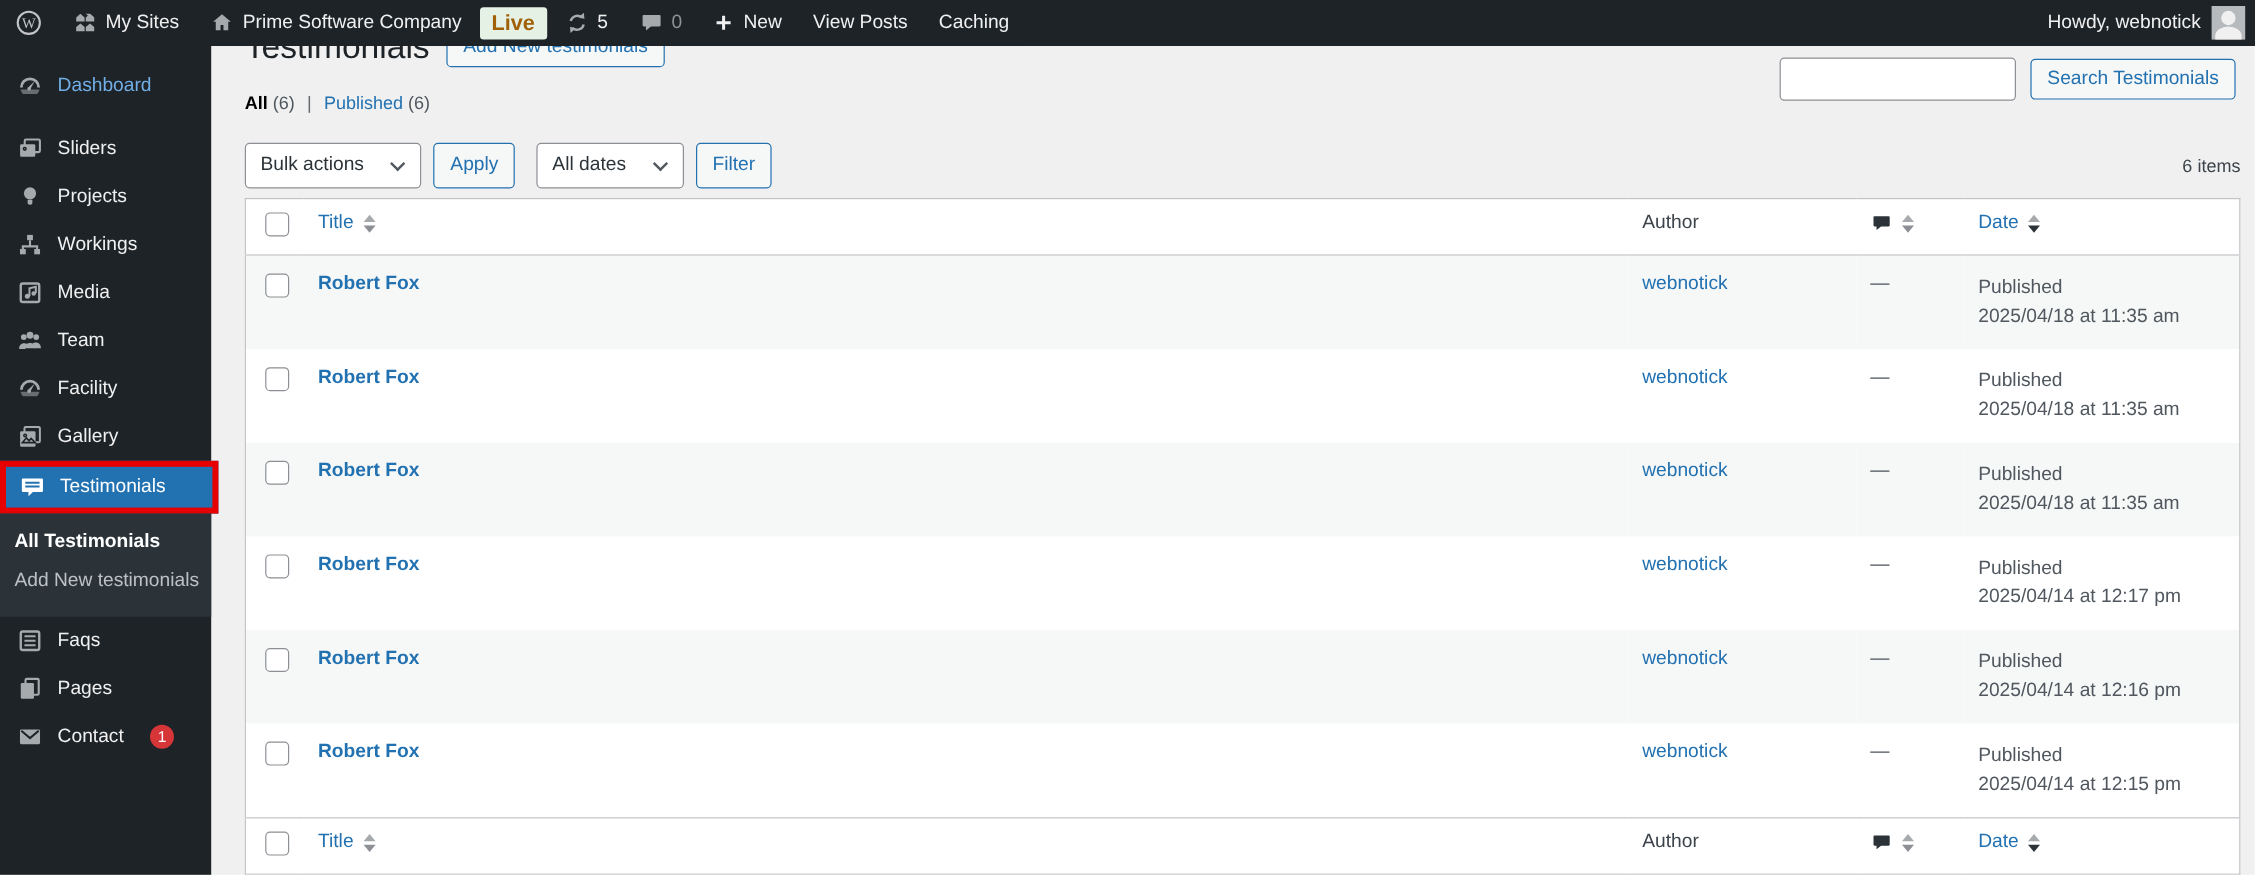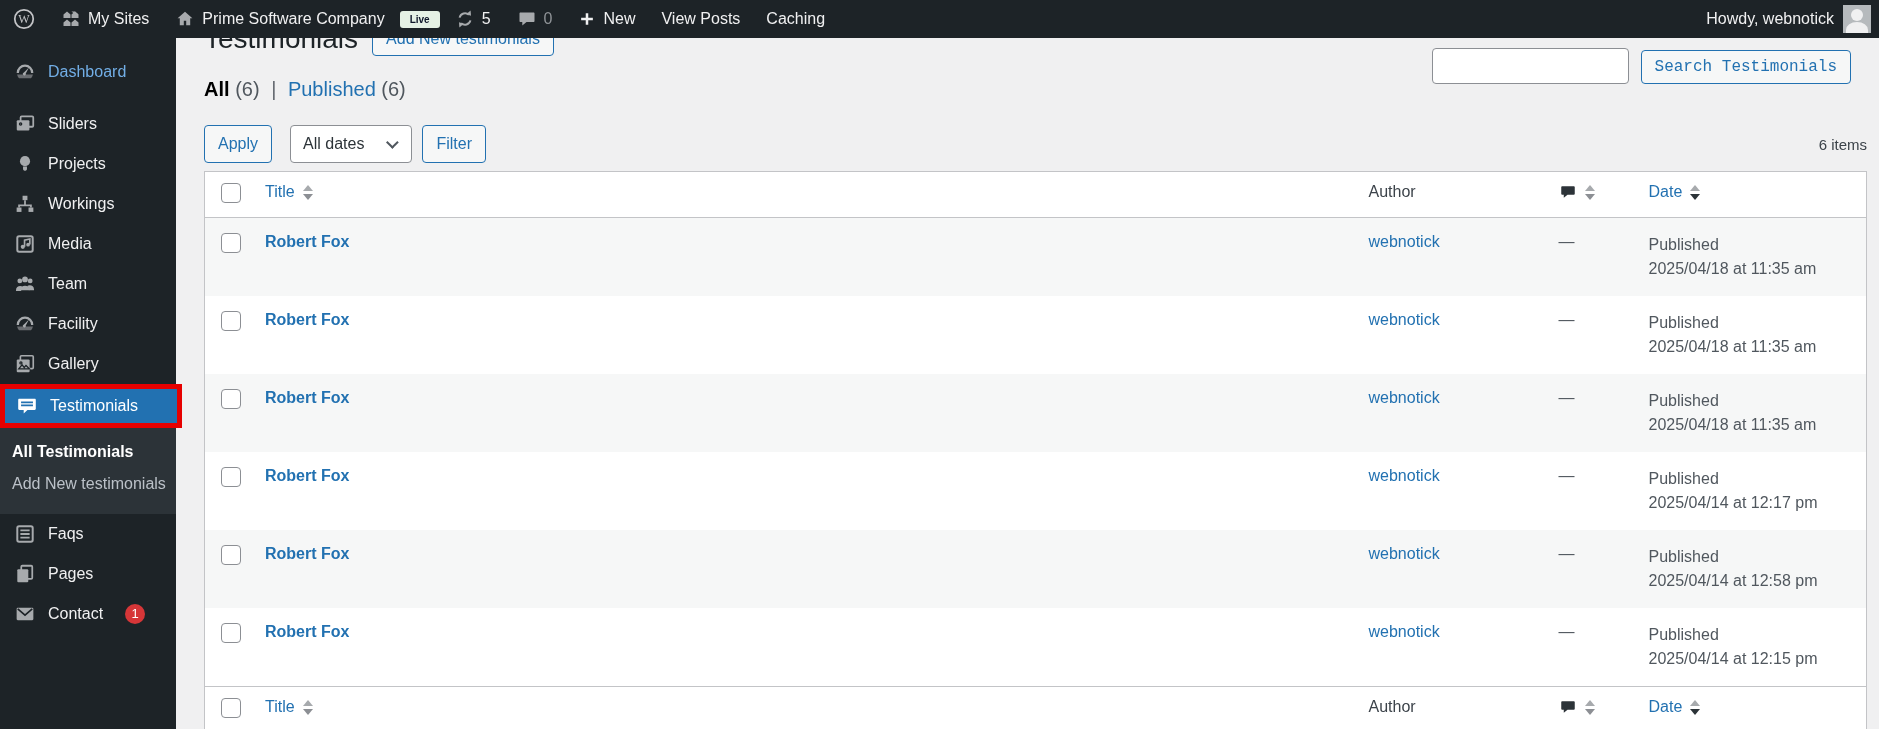--- a/index.html
+++ b/index.html
@@ -7,21 +7,21 @@
   body { font-family: "Liberation Sans", sans-serif; background: #f0f0f1; color: #3c434a; font-size: 16px; }
 
   
   #adminbar { position: fixed; top: 0; left: 0; right: 0; height: 38px; background: #1d2327;
     color: #f0f0f1; display: flex; align-items: center; z-index: 50; font-size: 16px; }
   .ab-item { display: flex; align-items: center; gap: 7px; padding: 0 13px; height: 38px; cursor: pointer; white-space: nowrap; }
   .ab-item svg { display: block; }
   .ab-icon { color: #a7aaad; display: flex; align-items: center; }
   .ab-count { color: #f0f0f1; }
   .ab-count.muted { color: #8f9397; }
-  .live-badge { background: #e5f1e5; color: #0f172a; font-weight: bold; padding: 3px 10px; border-radius: 3px; font-size: 10px; margin: 0 2px; }
+  .live-badge { background: #e5f1e5; color: #a16207; font-weight: bold; padding: 3px 10px; border-radius: 3px; font-size: 18px; margin: 0 2px; }
   .ab-right { margin-left: auto; display: flex; align-items: center; gap: 9px; padding: 0 8px 0 13px; height: 34px; }
   .avatar { width: 28px; height: 28px; background: #b6babd; overflow: hidden; position: relative; }
   .avatar .head { position: absolute; left: 8px; top: 4px; width: 12px; height: 12px; border-radius: 50%; background: #f0f0f1; }
   .avatar .body { position: absolute; left: 3px; top: 17px; width: 22px; height: 16px; border-radius: 50% 50% 0 0; background: #f0f0f1; }
 
   
   #sidebar { position: fixed; top: 38px; left: 0; bottom: 0; width: 176px; background: #1d2327; padding-top: 14px; z-index: 40; }
   .menu-item { display: flex; align-items: center; gap: 12px; padding: 9px 8px 9px 14px; color: #f0f0f1; cursor: pointer; }
   .menu-item .icon { width: 22px; height: 22px; color: #a7aaad; flex: none; }
   .menu-item .icon svg { width: 22px; height: 22px; display: block; }
@@ -40,26 +40,26 @@
 
   
   #content { margin-left: 176px; padding: 22px 12px 0 28px; position: relative; height: 691px; }
   .screen-options { position: absolute; top: 0; right: 7px; background: #fff; border: 1px solid #c3c4c7; border-top: none;
     border-radius: 0 0 4px 4px; padding: 9px 16px; font-size: 15px; color: #50575e; display: flex; align-items: center; gap: 8px; cursor: pointer; }
   .screen-options .tri { font-size: 10px; color: #787c82; }
   .heading-row { display: flex; align-items: center; gap: 14px; }
   h1.page-title { font-size: 28px; font-weight: 400; color: #1d2327; }
   .btn-outline { display: inline-block; background: #f6f7f7; border: 1px solid #2271b1; border-radius: 4px;
     color: #2271b1; font-size: 16px; padding: 7px 13px; cursor: pointer; font-family: inherit; white-space: nowrap; }
-  .subsubsub { margin-top: 22px; font-size: 20px; color: #646970; }
+  .subsubsub { margin-top: 22px; font-size: 15px; color: #646970; }
   .subsubsub .current-view { color: #000; font-weight: bold; }
   .subsubsub a { color: #2271b1; text-decoration: none; cursor: pointer; }
   .subsubsub .count { color: #50575e; }
   .subsubsub .sep { margin: 0 6px; color: #646970; }
-  .search-box { position: absolute; top: 48px; right: 28px; display: flex; align-items: flex-end; gap: 12px; font-family: Liberation Mono, monospace; }
+  .search-box { position: absolute; top: 48px; right: 16px; display: flex; align-items: center; gap: 12px; }
   .search-input { width: 197px; height: 36px; border: 1px solid #8c8f94; border-radius: 4px; background: #fff; padding: 0 8px;
     font-size: 16px; font-family: inherit; }
   .tablenav { display: flex; justify-content: space-between; align-items: center; margin-top: 24px; }
   .tn-left { display: flex; gap: 10px; align-items: center; }
   .tn-group { display: flex; gap: 10px; align-items: center; margin-right: 8px; }
   .select { background: #fff; border: 1px solid #8c8f94; border-radius: 4px; height: 38px; display: flex; align-items: center;
     gap: 26px; padding: 0 12px; font-size: 16px; color: #2c3338; cursor: pointer; }
   .chev { width: 9px; height: 9px; border-left: 2px solid #50575e; border-bottom: 2px solid #50575e;
     transform: rotate(-45deg) translateY(-3px); display: inline-block; }
   .btn-apply { height: 38px; }
@@ -316,20 +316,24 @@
   </div>
 
   <div class="search-box">
     <input class="search-input" type="text" value="" style="">
     <button class="btn-outline">Search Testimonials</button>
   </div>
 
   <div class="tablenav top">
     <div class="tn-left">
       <div class="tn-group">
+        <div class="select">
+          <span>Bulk actions</span>
+            <span class="chev"></span>
+        </div>
         <button class="btn-outline btn-apply">Apply</button>
       </div>
       <div class="tn-group">
         <div class="select">
           <span>All dates</span>
             <span class="chev"></span>
         </div>
         <button class="btn-outline btn-apply">Filter</button>
       </div>
     </div>
@@ -418,21 +422,21 @@
           </td>
   </tr>
 
   <tr>
     <td class="check-col"><span class="checkbox"></span></td>
     <td><a class="row-title">Robert Fox</a></td>
     <td><a class="author-link">webnotick</a></td>
     <td><span class="comments-dash">—</span></td>
     <td class="date-col">
             <div class="dc">Published</div>
-            <div class="dc">2025/04/14 at 12:58 pm</div>
+            <div class="dc">2025/04/14 at 12:16 pm</div>
           </td>
   </tr>
 
   <tr>
     <td class="check-col"><span class="checkbox"></span></td>
     <td><a class="row-title">Robert Fox</a></td>
     <td><a class="author-link">webnotick</a></td>
     <td><span class="comments-dash">—</span></td>
     <td class="date-col">
             <div class="dc">Published</div>

